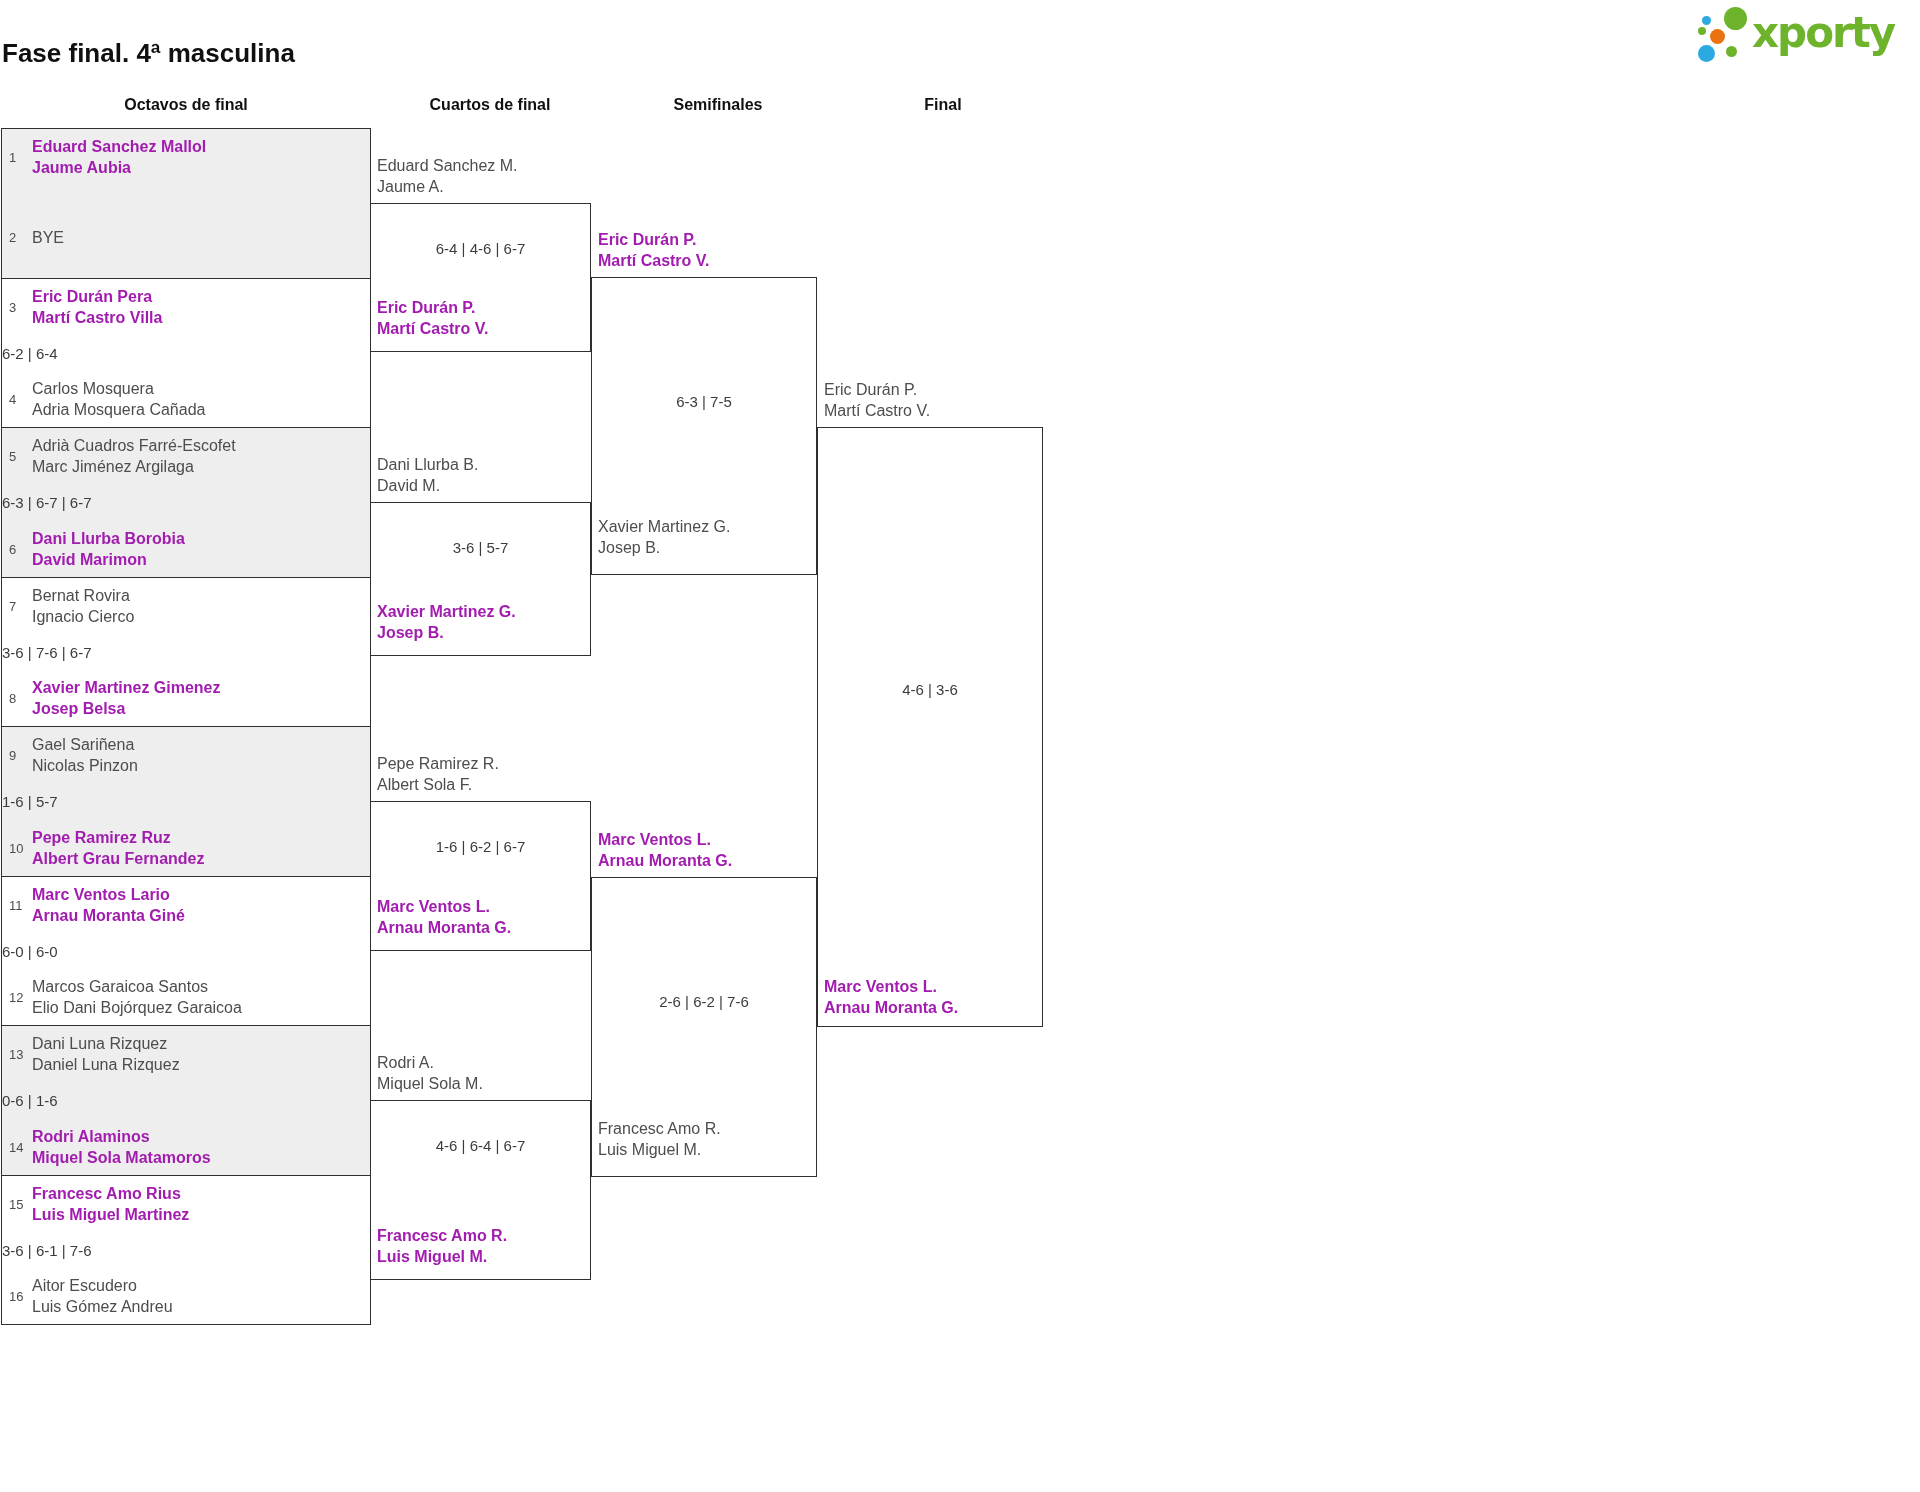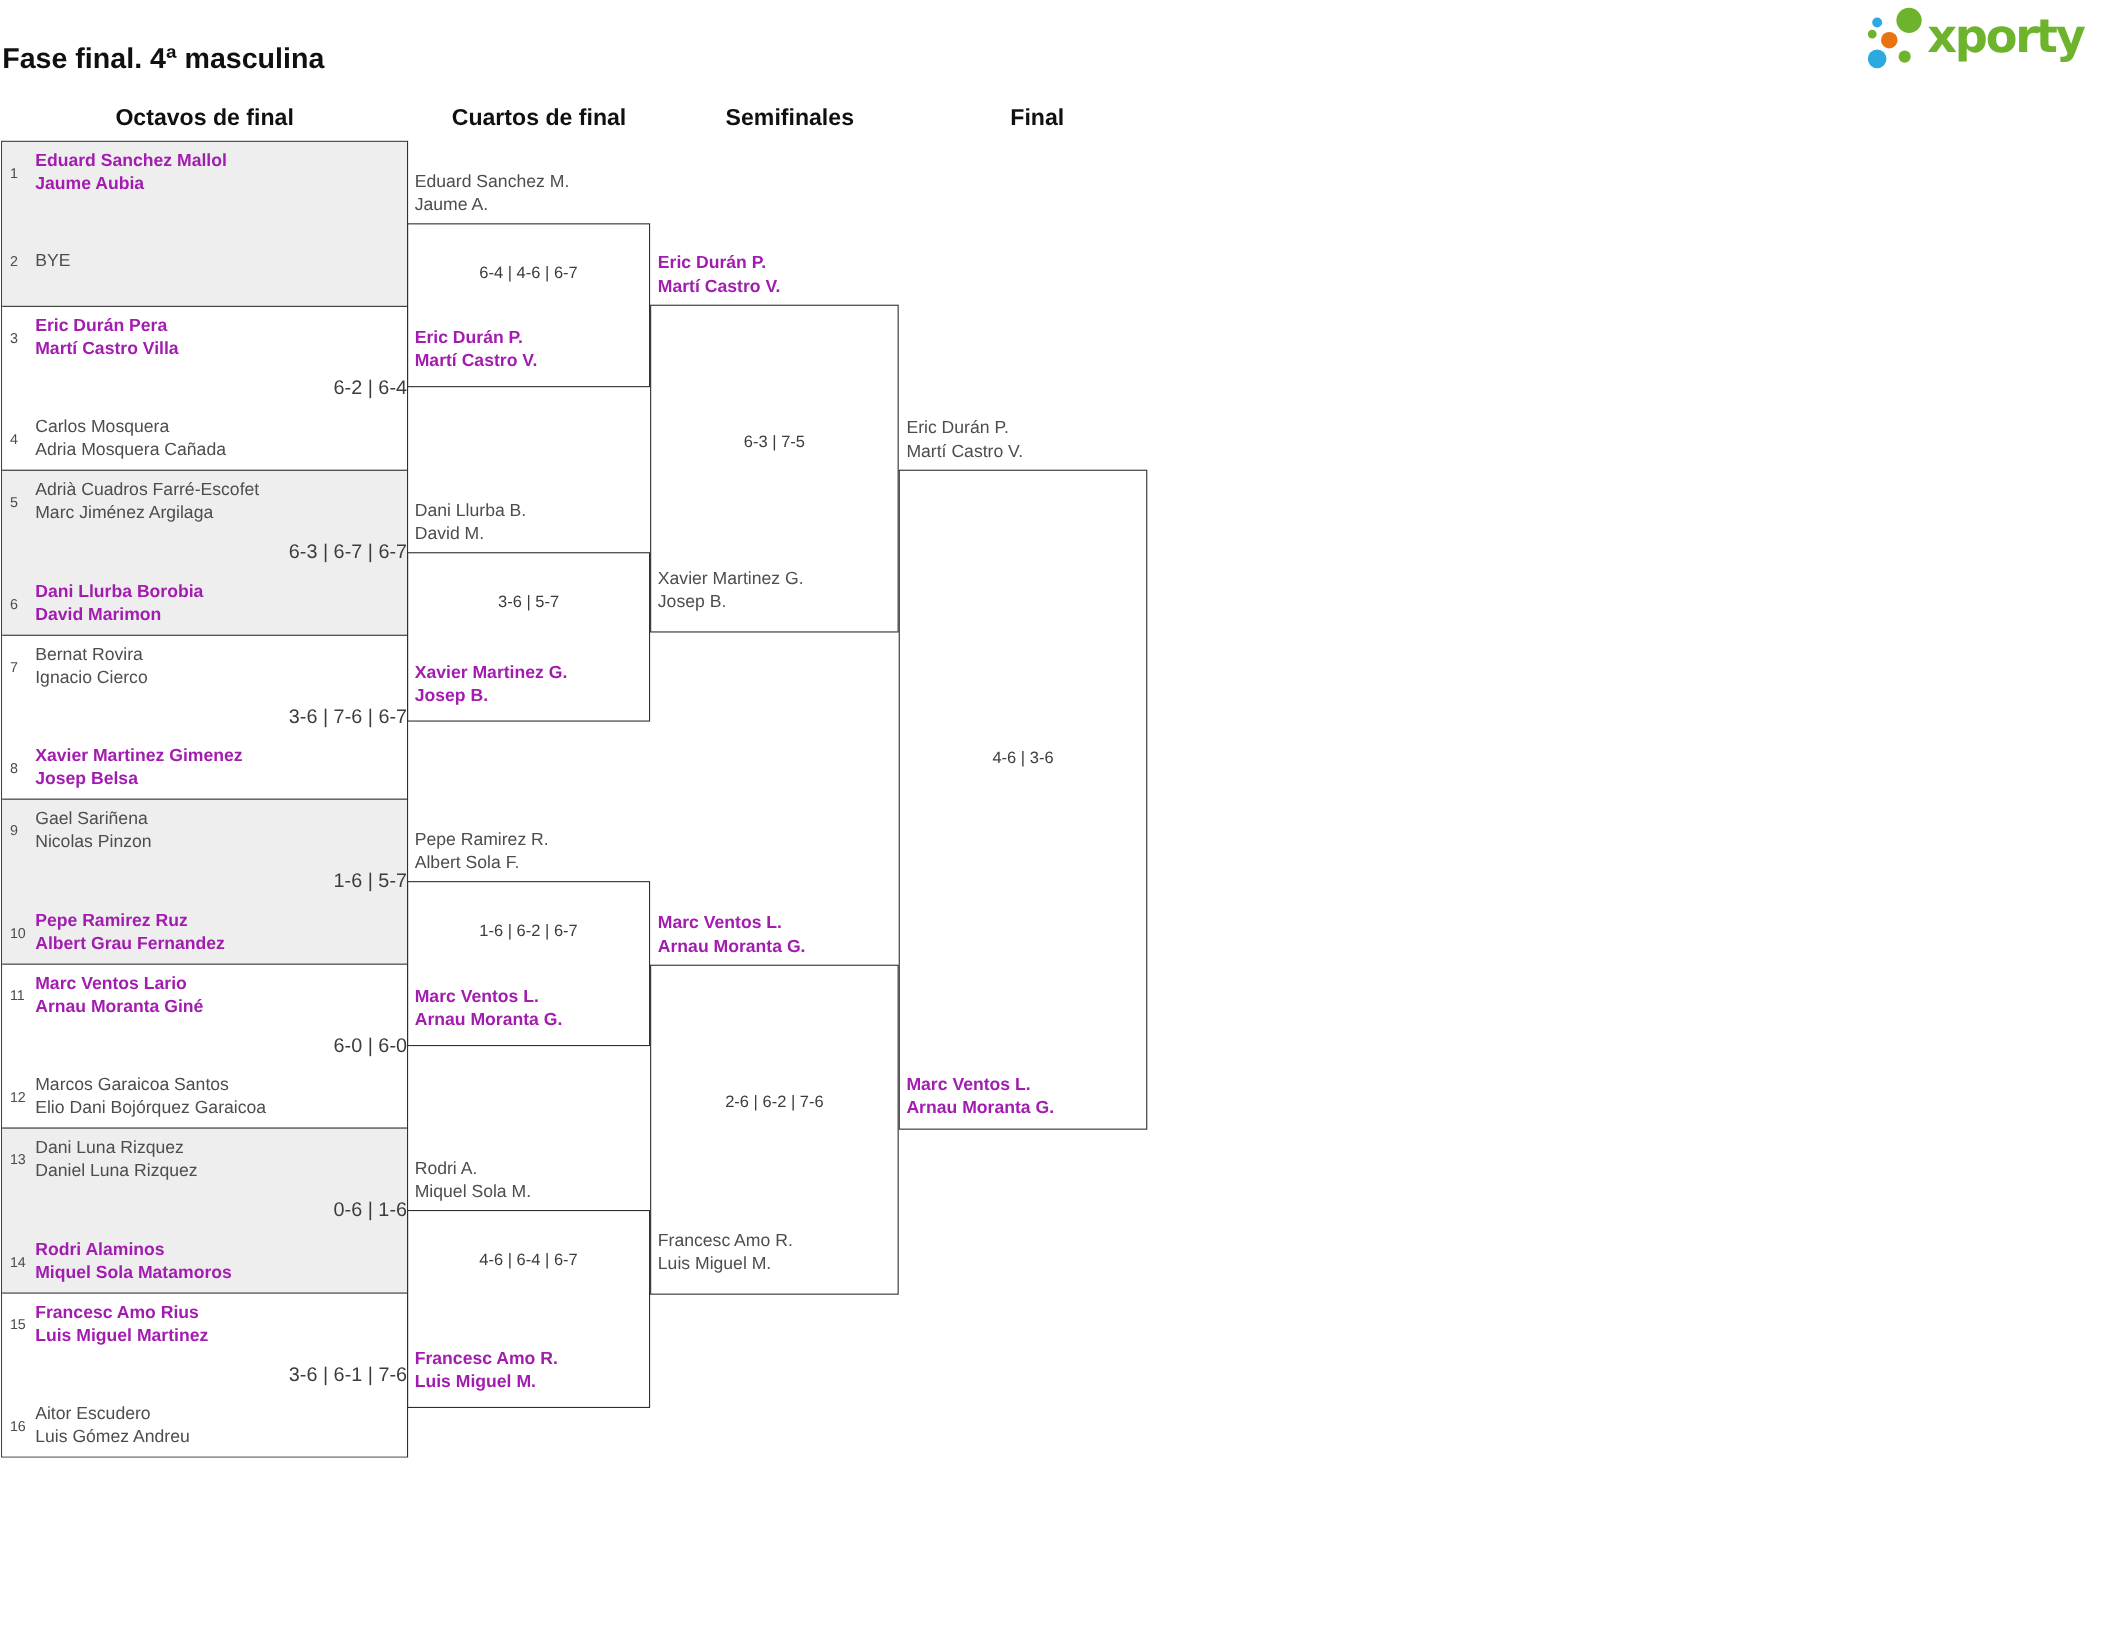--- a/index.html
+++ b/index.html
@@ -18,41 +18,41 @@
   .d-blue-small  { left:12px; top:16px; width:9px;  height:9px;  background:#2ba9e0; }
   .d-green-tiny  { left:8px;  top:27px; width:8px;  height:8px;  background:#6db32b; }
   .d-orange      { left:20px; top:29px; width:15px; height:15px; background:#e97311; }
   .d-blue-big    { left:8px;  top:45px; width:17px; height:17px; background:#2ba9e0; }
   .d-green-small { left:36px; top:46px; width:11px; height:11px; background:#6db32b; }
   .logo-text {
     position:absolute; left:62px; top:12px; font-family:"DejaVu Sans", sans-serif;
     font-size:42px; font-weight:800; letter-spacing:-2px; color:#6db32b; line-height:1;
   }
   
-  .rh { position:absolute; top:96px; width:300px; text-align:center; font-size:21px; font-weight:700; color:#101010; }
+  .rh { position:absolute; top:96px; width:300px; text-align:center; font-size:16px; font-weight:700; color:#101010; }
   .rh1 { left:36px; } .rh2 { left:340px; } .rh3 { left:568px; } .rh4 { left:793px; }
   
   .oct-box {
     position:absolute; left:1px; top:128px; width:370px; height:1197px;
     border:1.5px solid #2f2f2f; display:flex; flex-direction:column;
   }
   .oct-cell { position:relative; flex:1; background:#ffffff; }
   .oct-cell.shaded { background:#eeeeee; }
   .oct-cell + .oct-cell { border-top:1.5px solid #2f2f2f; }
   .team { position:absolute; left:0; right:4px; }
   .team-top { top:7px; }
   .team-bottom { bottom:7px; }
   .team-bottom.single { bottom:30px; }
   .seed { position:absolute; left:7px; top:50%; transform:translateY(-50%); font-size:13px; color:#4d4d4d; }
   .names { display:block; margin-left:30px; font-size:16px; line-height:21px; color:#4d4d4d; }
   .p1, .p2 { display:block; white-space:nowrap; }
   .team.winner .names, .flabel.winner { font-weight:700; color:#a21caf; }
   .oct-score {
     position:absolute; left:0; right:0; top:50%; transform:translateY(-50%);
-    text-align:right; font-size:18px; color:#3c3c3c;
+    text-align:left; font-size:15px; color:#3c3c3c;
   }
   
   .match { position:absolute; border:1.5px solid #2f2f2f; background:transparent; }
   .qf  { left:370px; width:221px; }
   .qf1 { top:203px;  height:149px; }
   .qf2 { top:502px;  height:154px; }
   .qf3 { top:801px;  height:150px; }
   .qf4 { top:1100px; height:180px; }
   .sf  { left:591px; width:226px; }
   .sf1 { top:277px; height:298px; }

